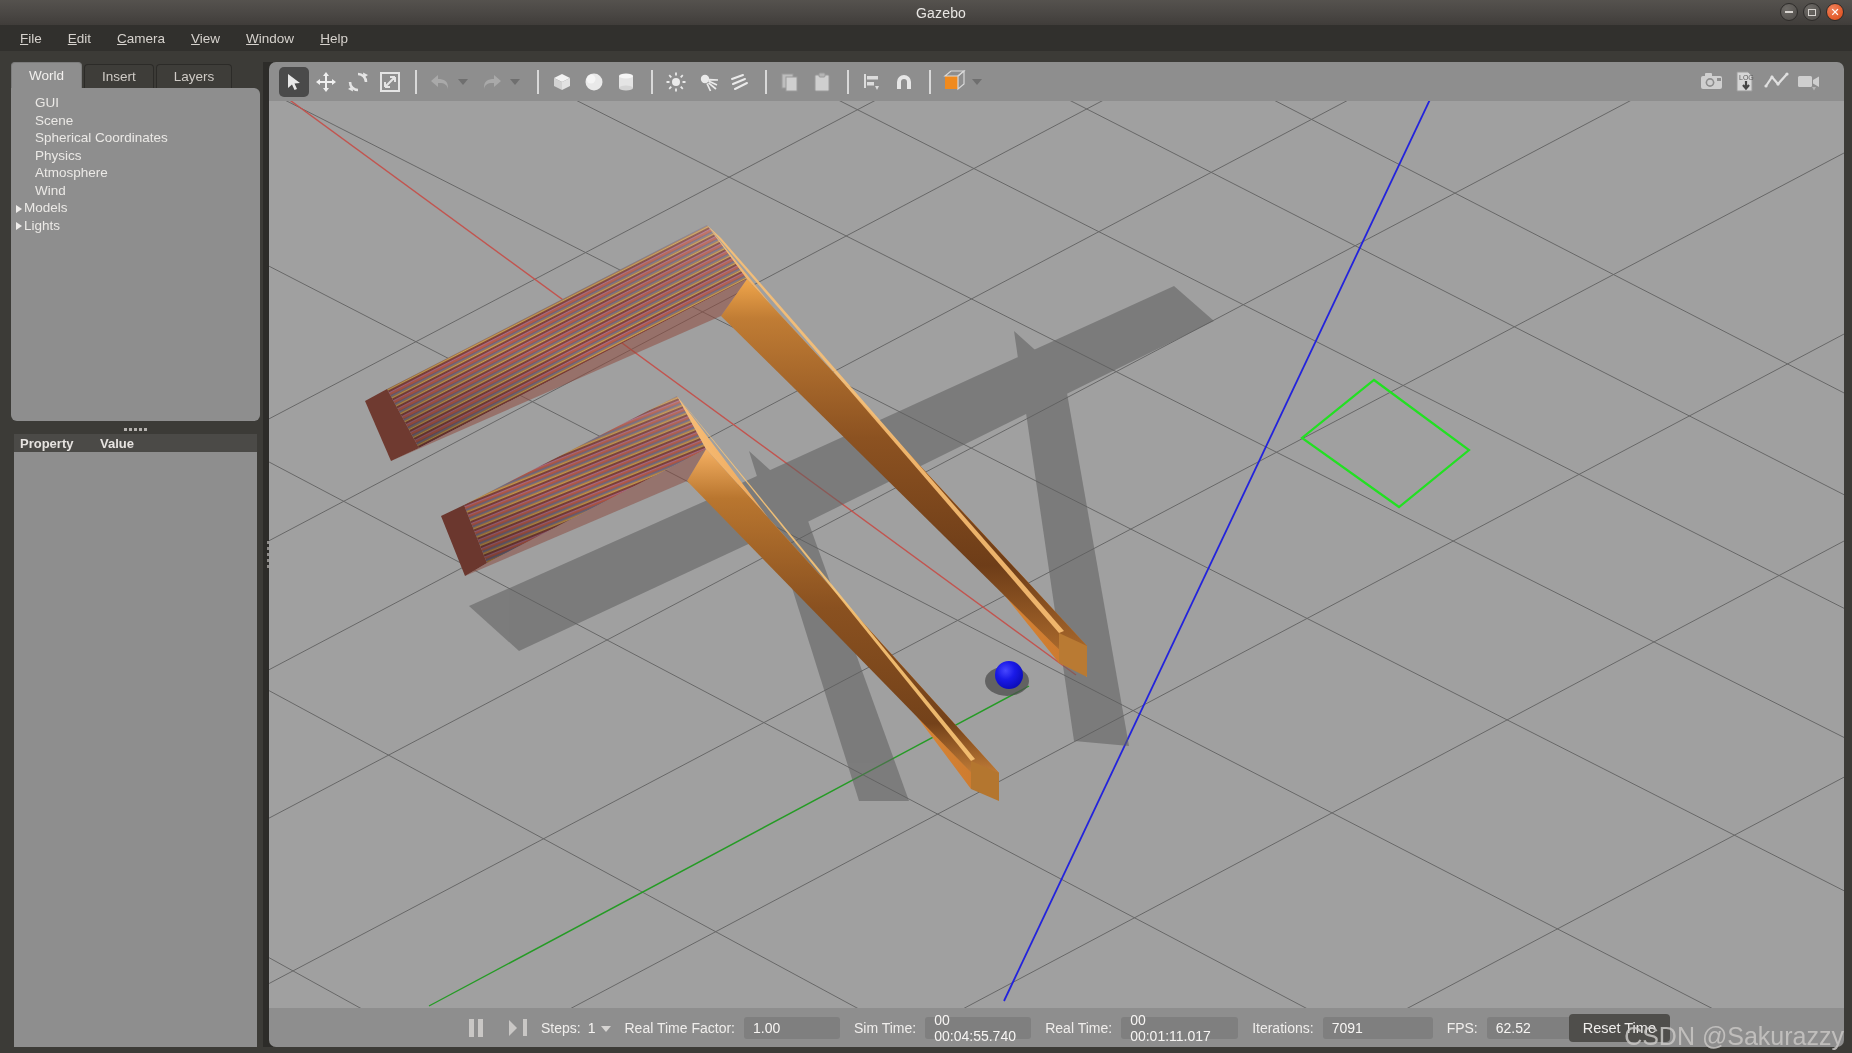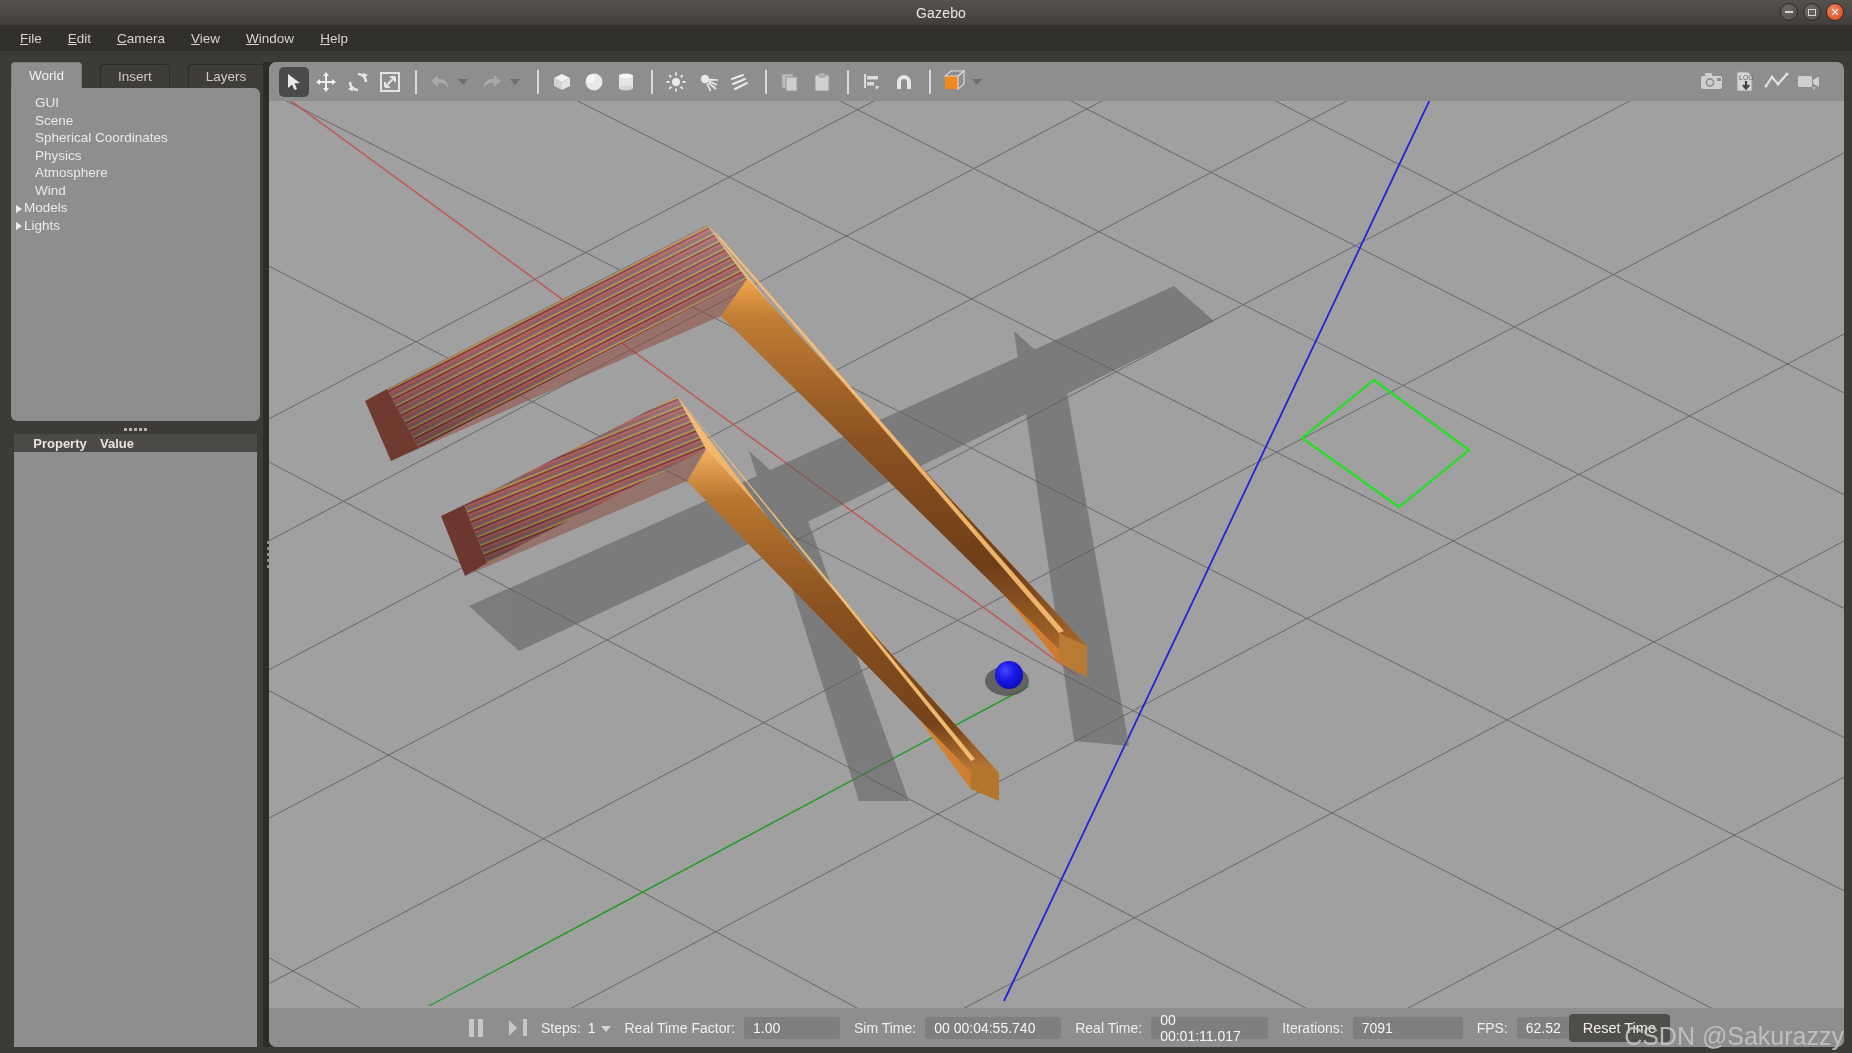--- a/index.html
+++ b/index.html
@@ -57,21 +57,21 @@
 
   
   .leftpanel {
     position: absolute; left: 7px; top: 11px; width: 253px; height: 985px;
   }
   .tabs { display: flex; align-items: flex-end; height: 26px; padding-left: 4px; }
   .tab {
     height: 24px; padding: 0 17px; display: flex; align-items: center;
     font-size: 13.5px; color: #cfcbc6;
     background: #3e3d39; border: 1px solid #2c2b28; border-bottom: none;
-    border-radius: 4px 4px 0 0; margin-right: 18px;
+    border-radius: 4px 4px 0 0; margin-right: 2px;
   }
   .tab.active { background: #8e8e8e; color: #f2f0ee; height: 26px; border-color:#7c7c7c; }
   .treepane {
     position: absolute; left: 4px; top: 26px; width: 249px; height: 333px;
     background: #8e8e8e; border-radius: 0 6px 6px 6px;
     padding: 7px 0 0 0; overflow: hidden;
   }
   .treerow {
     height: 17.5px; display: flex; 
     font-size: 13.5px; color: #ebe9e6; padding-left: 12px;
@@ -92,21 +92,21 @@
     position: absolute; left: 4px; top: 362px; width: 249px; height: 10px;
     display: flex; align-items: center; justify-content: center; gap: 2px;
   }
   .gripper i { width: 3px; height: 3px; background: #b5b2af; display: block; }
 
   .propheader {
     position: absolute; left: 7px; top: 372px; width: 243px; height: 18px;
     background: #4b4a47; display: flex; align-items: center;
     font-size: 13px; color: #e6e3e0; font-weight: bold;
   }
-  .propheader .c1 { width: 86px; padding-left: 6px; text-align: center; }
+  .propheader .c1 { width: 86px; padding-left: 6px; }
   .propheader .c2 { }
   .propbody {
     position: absolute; left: 7px; top: 390px; width: 243px; height: 595px;
     background: #8e8e8e;
   }
 
   
   .vsplit {
     position: absolute; left: 263px; top: 11px; width: 10px; height: 985px;
     background: #2d2c29;
@@ -633,21 +633,21 @@
       <div class="sb-label">Steps:</div>
       <div class="sb-value-plain">1</div>
       <div class="mini-caret"></div>
 
       <div class="sb-label">Real Time Factor:</div>
       <div class="sb-field" style="width:96px">
         <span>1.00</span>
       </div>
 
       <div class="sb-label" style="">Sim Time:</div>
-      <div class="sb-field" style="width:136px">
+      <div class="sb-field" style="width:106px">
         <span>00 00:04:55.740</span>
       </div>
 
       <div class="sb-label">Real Time:</div>
       <div class="sb-field" style="width:117px">
         <span>00 00:01:11.017</span>
       </div>
 
       <div class="sb-label">Iterations:</div>
       <div class="sb-field" style="width:110px">

